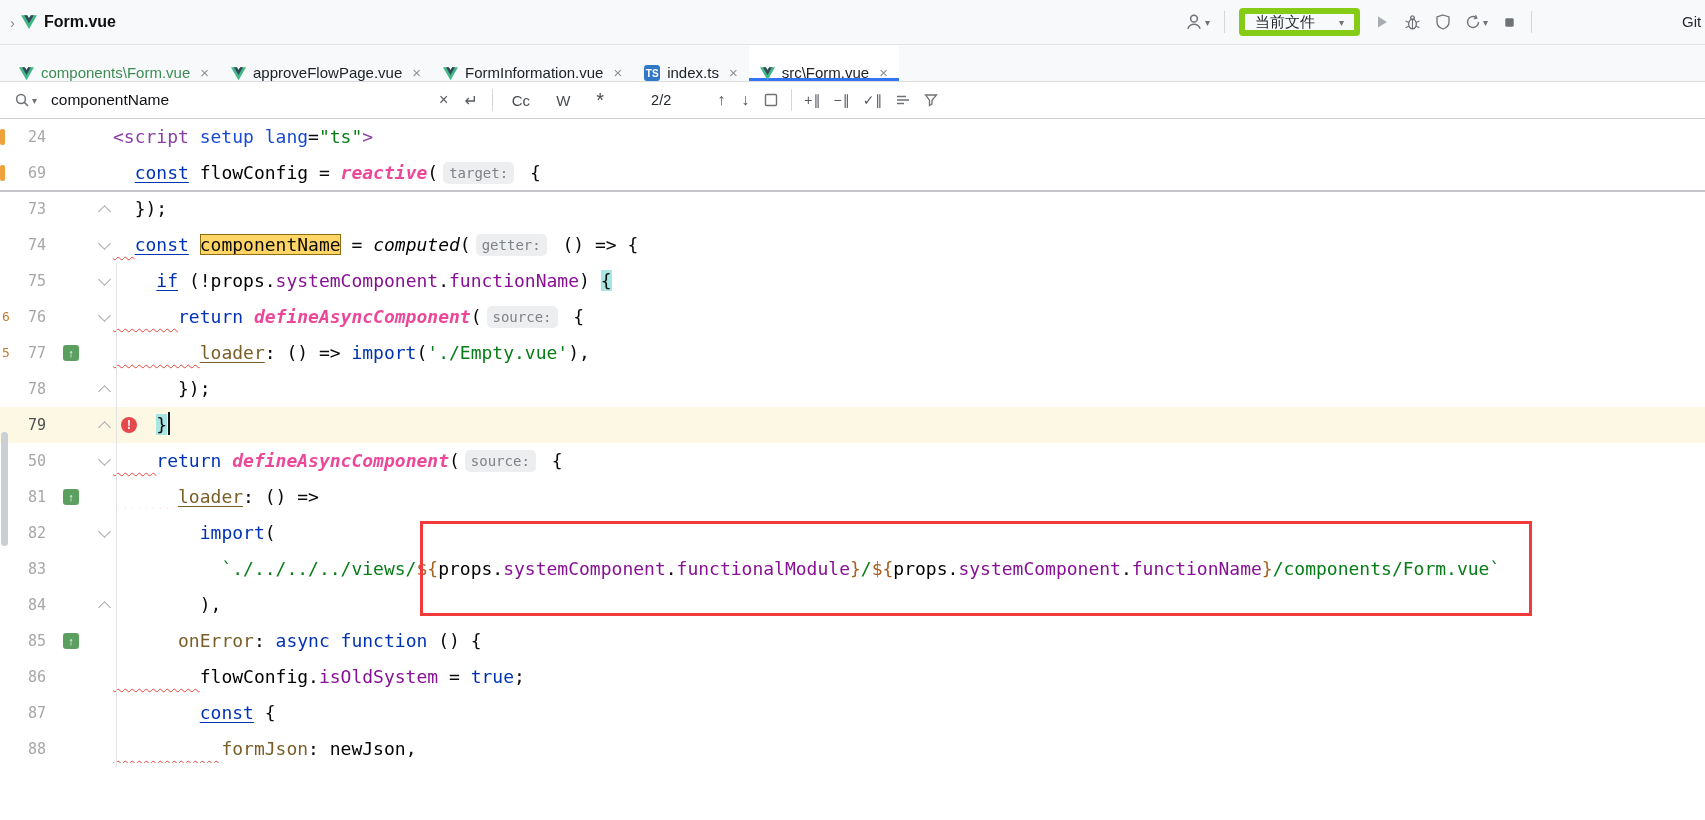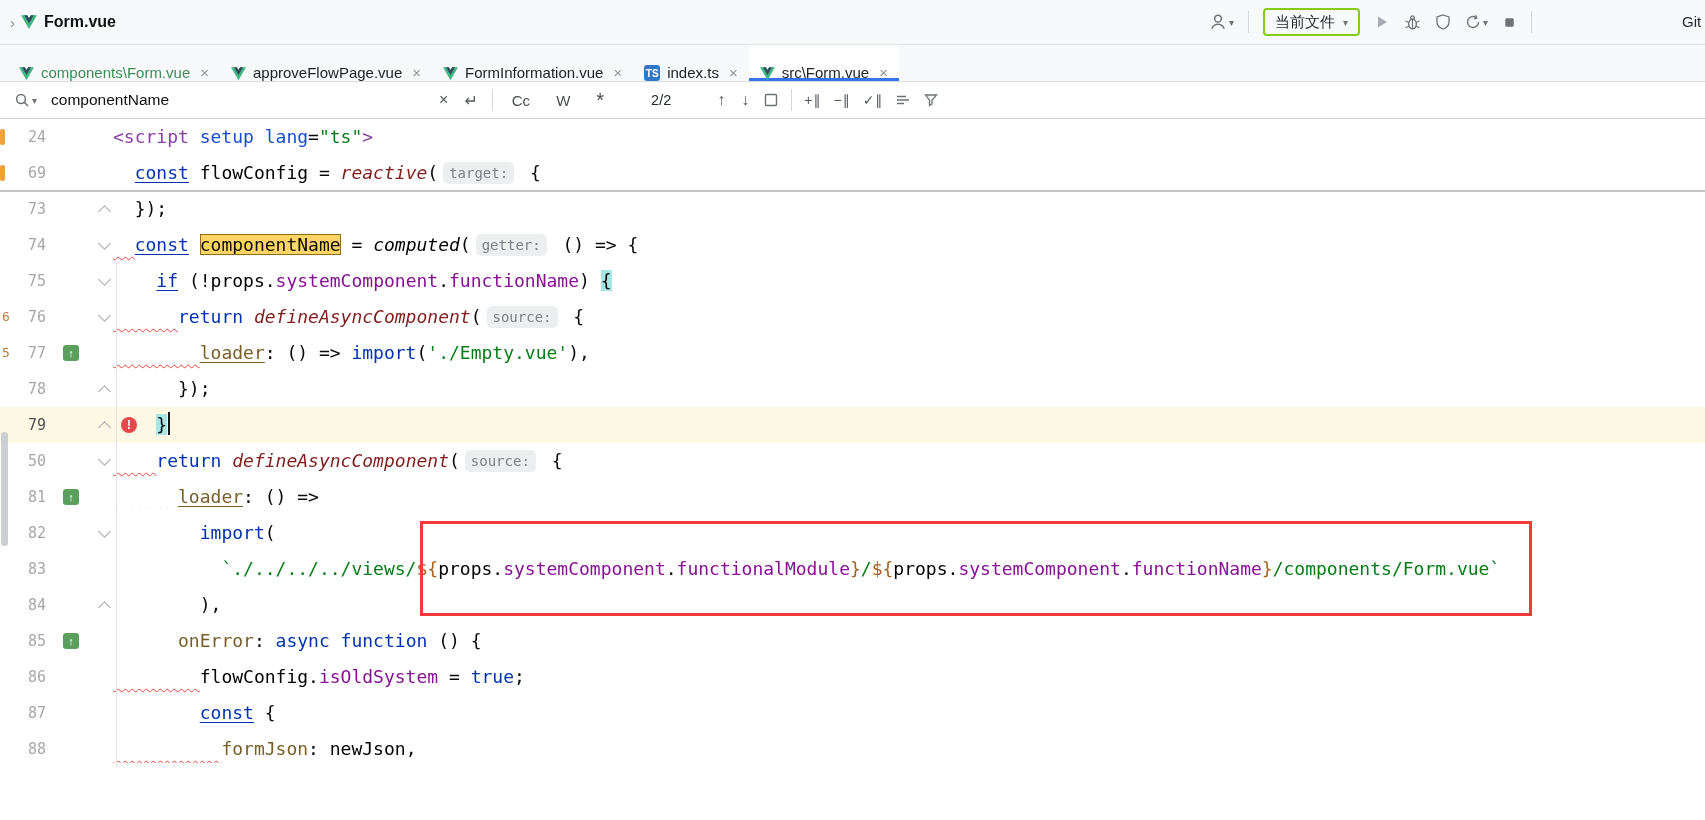--- a/index.html
+++ b/index.html
@@ -8,22 +8,22 @@
   
   .titlebar{position:absolute;top:0;left:0;right:0;height:45px;background:#F8F9FB;
             border-bottom:1px solid #E2E4E7;display:flex;align-items:center;padding:0 8px;box-sizing:border-box;}
   .navchev{color:#8a8d91;font-size:15px;margin:0 6px 0 2px;}
   .vicon svg{display:block;}
   .wtitle{font-weight:bold;font-size:16px;margin-left:7px;color:#111;}
   .tright{margin-left:auto;margin-right:165px;display:flex;align-items:center;gap:14px;}
   .tbicon{display:flex;align-items:center;gap:2px;cursor:default;}
   .mini{font-size:10px;color:#6E7175;}
   .vdiv{width:1px;height:22px;background:#D5D7DB;}
-  .runcfg{display:flex;align-items:center;gap:8px;height:28px;padding:0 10px;background:#F8F9FB;
-          border:2px solid #84cc16;border-radius:4px;font-size:15px;color:#1F2326;font-family:inherit;}
+  .runcfg{display:flex;align-items:center;gap:24px;height:28px;padding:0 10px;background:#F8F9FB;
+          border:6px solid #84cc16;border-radius:4px;font-size:15px;color:#1F2326;font-family:inherit;}
   .gitlabel{position:absolute;left:1682px;top:13px;font-size:15px;color:#24292F;}
   
   .tabbar{position:absolute;top:45px;left:0;right:0;height:37px;background:#F8F9FB;
           border-bottom:1px solid #DADCE0;display:flex;align-items:stretch;padding-left:8px;box-sizing:border-box;}
   .tab{display:flex;align-items:flex-end;gap:7px;padding:0 11px;font-size:15px;color:#202428;position:relative;}
   .tab.active{background:#fff;box-shadow:inset 0 -3px 0 #3574F0;}
   .tlabel.added{color:#3C8C54;}
   .tclose{color:#8E9196;font-size:15px;margin-left:3px;}
   .tsicon{width:16px;height:16px;background:#3178C6;color:#fff;border-radius:3px;font-size:10px;font-weight:bold;
           display:inline-flex;align-items:center;justify-content:center;}
@@ -54,21 +54,21 @@
   .gfold.up{top:16px;transform:rotate(-135deg);}
   .gerr{position:absolute;left:121px;top:10px;width:16px;height:16px;border-radius:50%;background:#E5484D;
         color:#fff;font:bold 12px/16px "Liberation Sans",sans-serif;text-align:center;}
   .code{position:absolute;left:113px;top:0;white-space:pre;
         font:18px/36px "DejaVu Sans Mono",monospace;color:#0A0A0A;}
   .tk-t{color:#0A0A0A;}
   .tk-k{color:#0033B3;}
   .tk-v{color:#000000;}
   .tk-p{color:#871094;}
   .tk-s{color:#067D17;}
-  .tk-f{color:#7f1d1d;font-style:italic;}
+  .tk-f{color:#ec4899;font-style:italic;font-weight:bold;}
   .tk-i{font-style:italic;}
   .tk-o{color:#795E26;}
   .tk-ts{color:#A8621F;}
   .tk-tag{color:#8A3FA5;}
   .tk-attr{color:#174AD4;}
   .tk-u{text-decoration:underline;text-underline-offset:3px;}
   .tk-sq{text-decoration-line:underline;text-decoration-style:wavy;text-decoration-color:#E8453C;
          text-decoration-thickness:1px;text-underline-offset:5px;}
   .tk-hl{background:#FFD666;outline:1.5px solid #8F6E12;outline-offset:-1px;}
   .tk-bm{background:#A7E6E3;}

